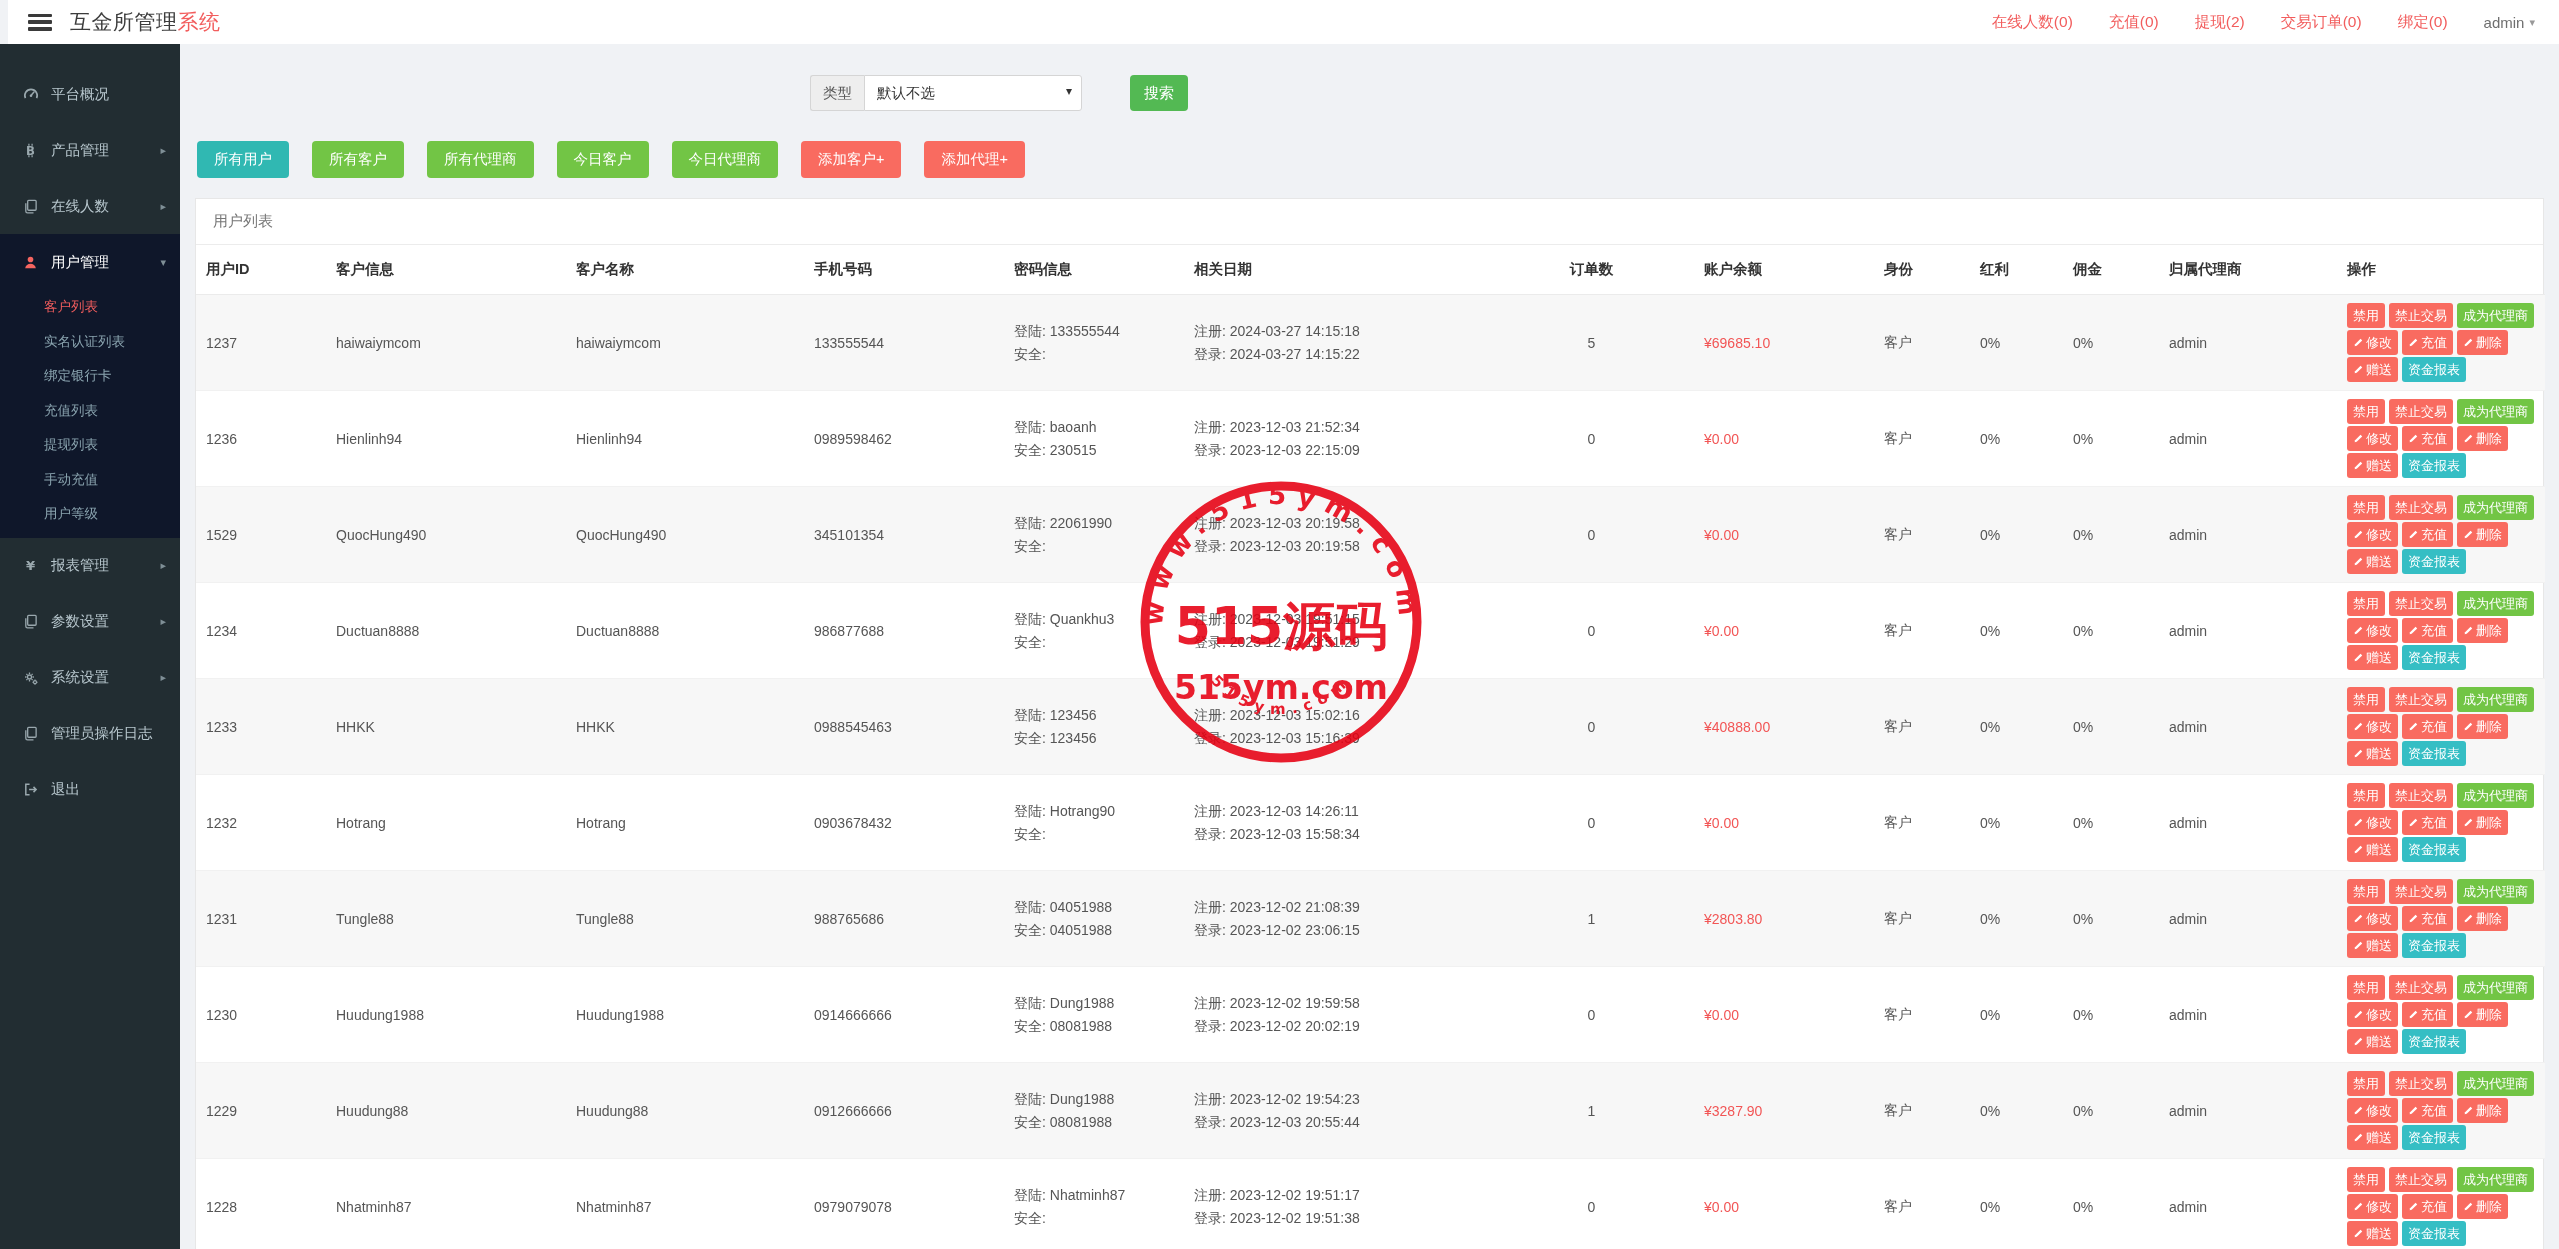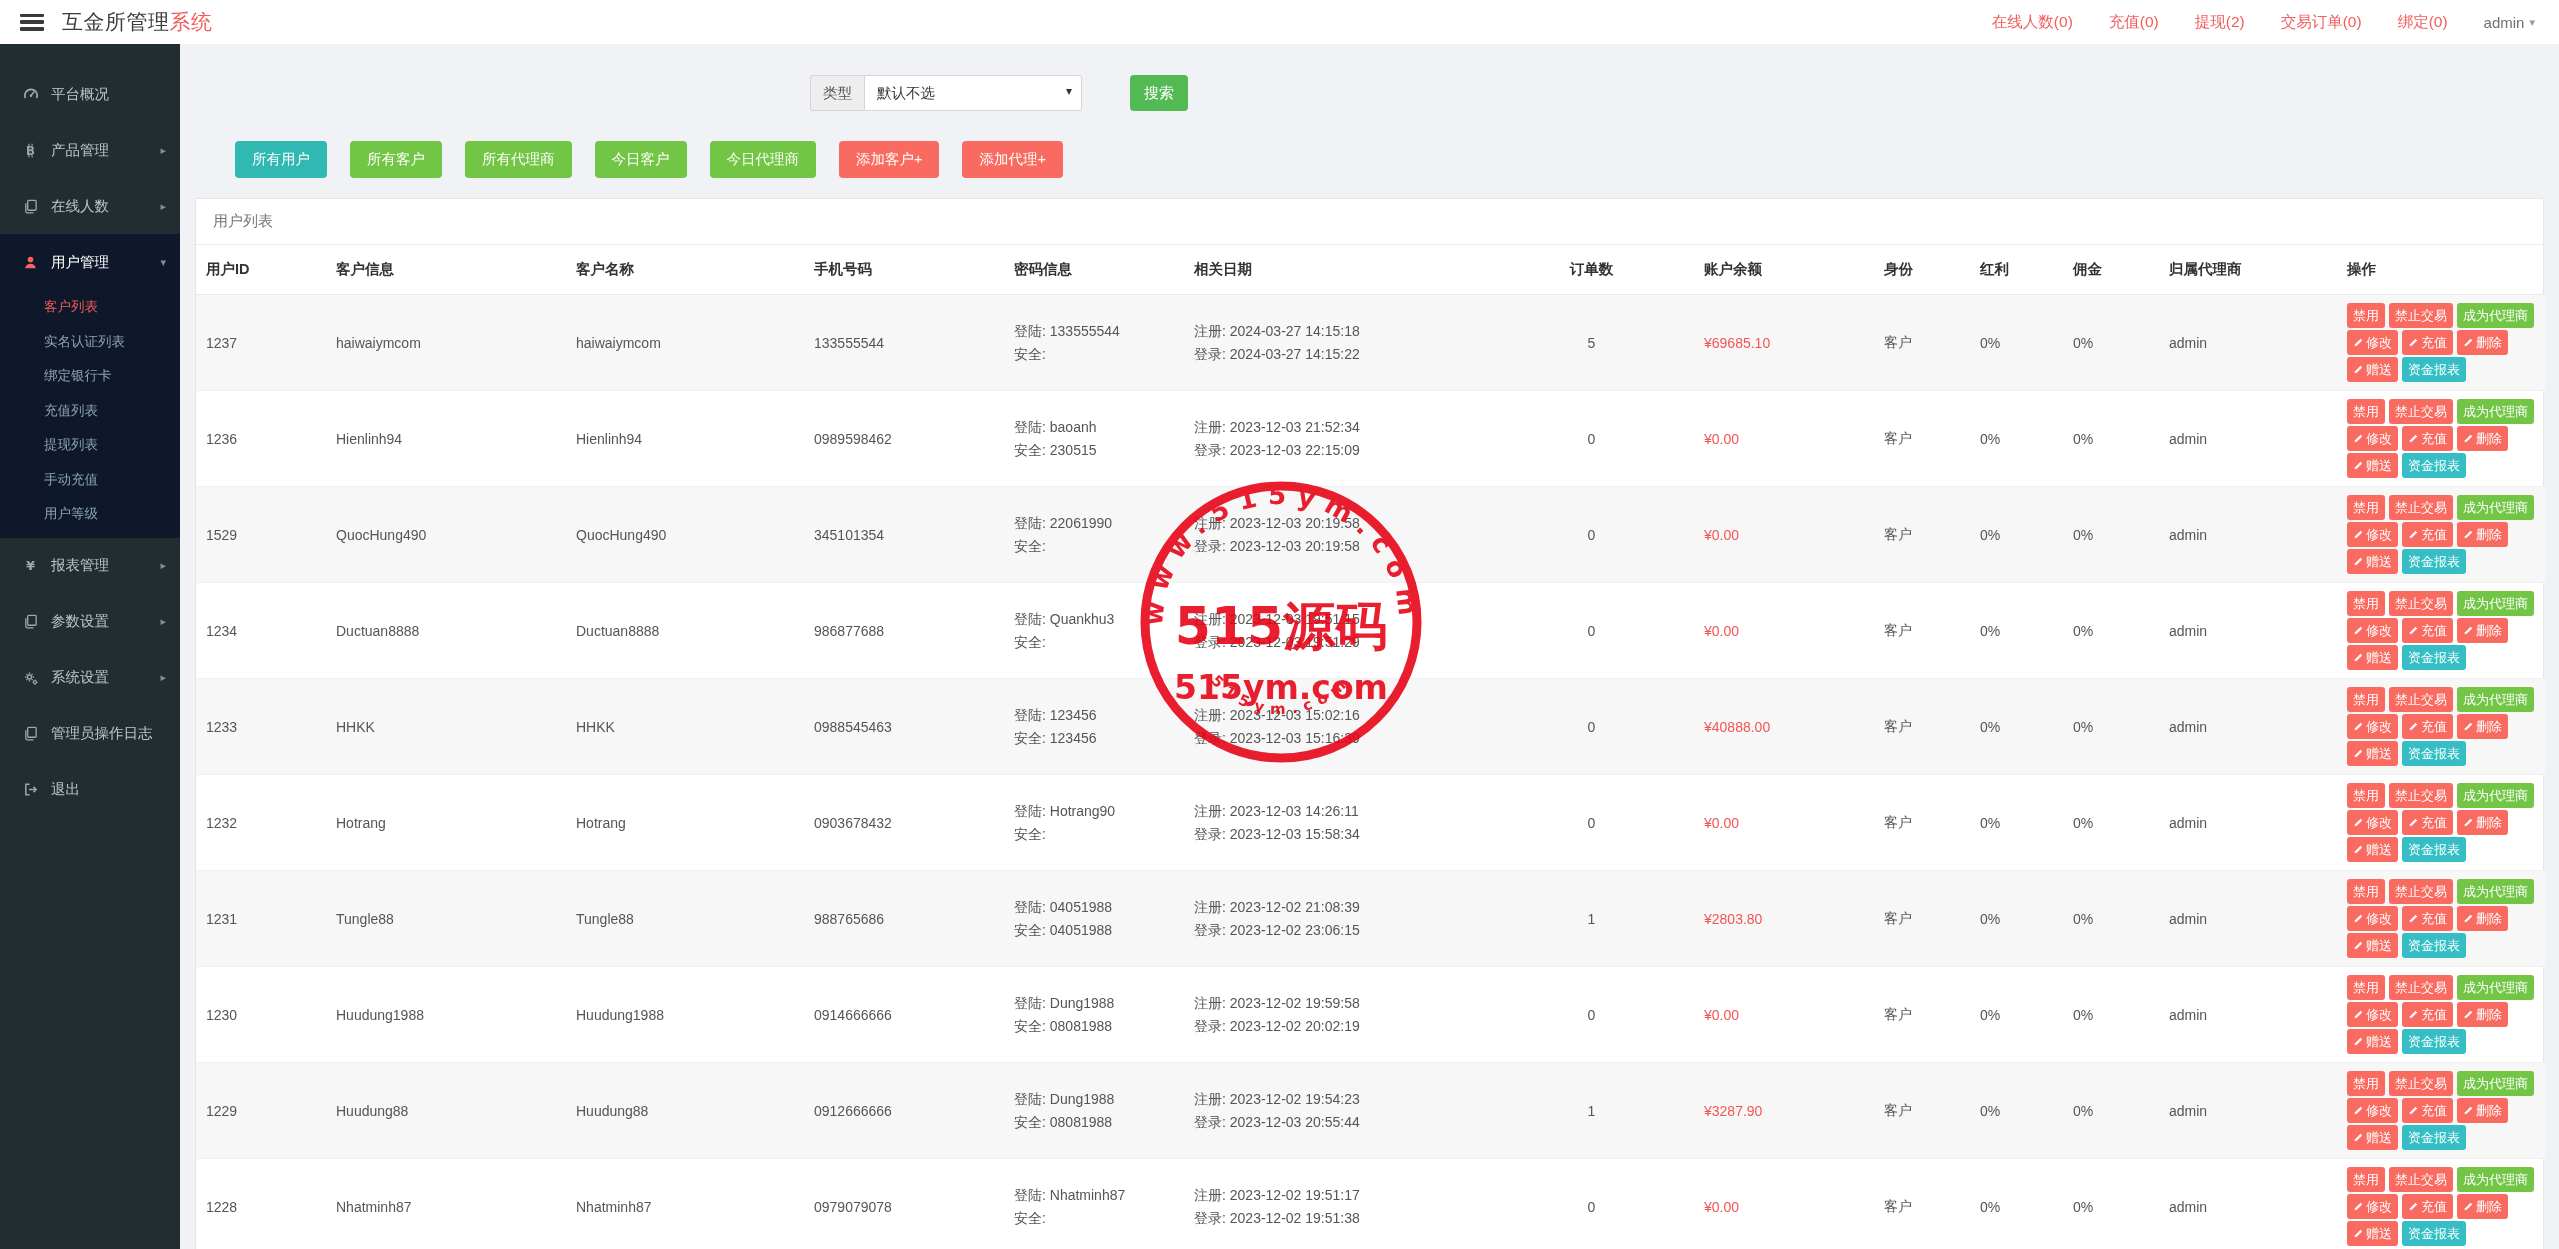--- a/index.html
+++ b/index.html
@@ -1,20 +1,20 @@
 <!DOCTYPE html>
 <html><head>
 <meta charset="utf-8">
 <style>
   * { margin:0; padding:0; box-sizing:border-box; }
   html,body { width:2559px; height:1249px; font-family:"Liberation Sans","DejaVu Sans",sans-serif; }
   #page { position:relative; width:2559px; height:1249px; background:#f0f2f5; overflow:hidden; }
 
   
-  .topbar { position:absolute; top:0; left:0; right:0; height:44px; background:#fff; display:flex; align-items:center; padding:0 24px 0 20px; z-index:20; }
+  .topbar { position:absolute; top:0; left:8px; right:0; height:44px; background:#fff; display:flex; align-items:center; padding:0 24px 0 20px; z-index:20; }
   .hamburger { width:24px; height:17px; display:flex; flex-direction:column; justify-content:space-between; cursor:pointer; margin-right:18px; }
   .hamburger span { display:block; height:3.2px; background:#3a3a3a; border-radius:1px; }
   .brand { font-size:21px; color:#3c3c3c; letter-spacing:0.5px; }
   .brand .red { color:#f25d5d; }
   .topbar-right { margin-left:auto; display:flex; align-items:center; gap:36px; }
   .stat { color:#f25d5d; font-size:15.5px; cursor:pointer; }
   .admin-menu { color:#6f6f6f; font-size:15px; cursor:pointer; display:flex; align-items:center; gap:5px; }
   .caret { font-family:"DejaVu Sans",sans-serif; font-size:11px; color:#999; }
 
   
@@ -37,21 +37,21 @@
   .addon { background:#eeeeee; border:1px solid #d5d5d5; border-right:none; border-radius:3px 0 0 3px; padding:0 12px; font-size:14.5px; color:#555; display:flex; align-items:center; }
   .selwrap { position:relative; }
   .selwrap select { appearance:none; -webkit-appearance:none; width:218px; height:36px; border:1px solid #d5d5d5; border-radius:0 3px 3px 0; background:#fff; padding:0 26px 0 12px; font-size:14.5px; color:#333; font-family:inherit; }
   .selwrap .sel-caret { position:absolute; right:10px; top:9px; pointer-events:none; font-family:"DejaVu Sans",sans-serif; font-size:12px; color:#333; }
   .input-group input { width:432px; height:36px; border:1px solid #d5d5d5; border-radius:0 3px 3px 0; padding:0 12px; font-size:14.5px; color:#333; font-family:inherit; }
   .input-group input::placeholder { color:#c9c9c9; }
   .btn-search { width:58px; height:36px; background:#53b953; border:none; border-radius:4px; color:#fff; font-size:15px; cursor:pointer; font-family:inherit; }
 
   .actions-row { display:flex; gap:23px; margin:30px 0 0 17px; }
   .btn { height:37px; padding:0 17px; border:none; border-radius:4px; color:#fff; font-size:14.5px; cursor:pointer; font-family:inherit; }
-  .btn.teal { background:#30b8b2;margin-left:38px; }
+  .btn.teal { background:#30b8b2; }
   .btn.green { background:#72c545; }
   .btn.red { background:#f96b60; }
 
   
   .panel { margin:20px 15px 0 15px; background:#fff; border:1px solid #e7e7e7; }
   .panel-title { padding:13px 17px; font-size:15px; color:#767676; border-bottom:1px solid #ececec; }
   table { width:100%; border-collapse:collapse; table-layout:fixed; }
   thead th { text-align:left; padding:15px 10px; font-size:14.5px; color:#333; font-weight:bold; border-bottom:1px solid #ebebeb; }
   thead th.c-center { text-align:center; }
   tbody td { padding:6px 10px; height:88px; font-size:14px; color:#555; vertical-align:middle; border-bottom:1px solid #f1f1f1; }

